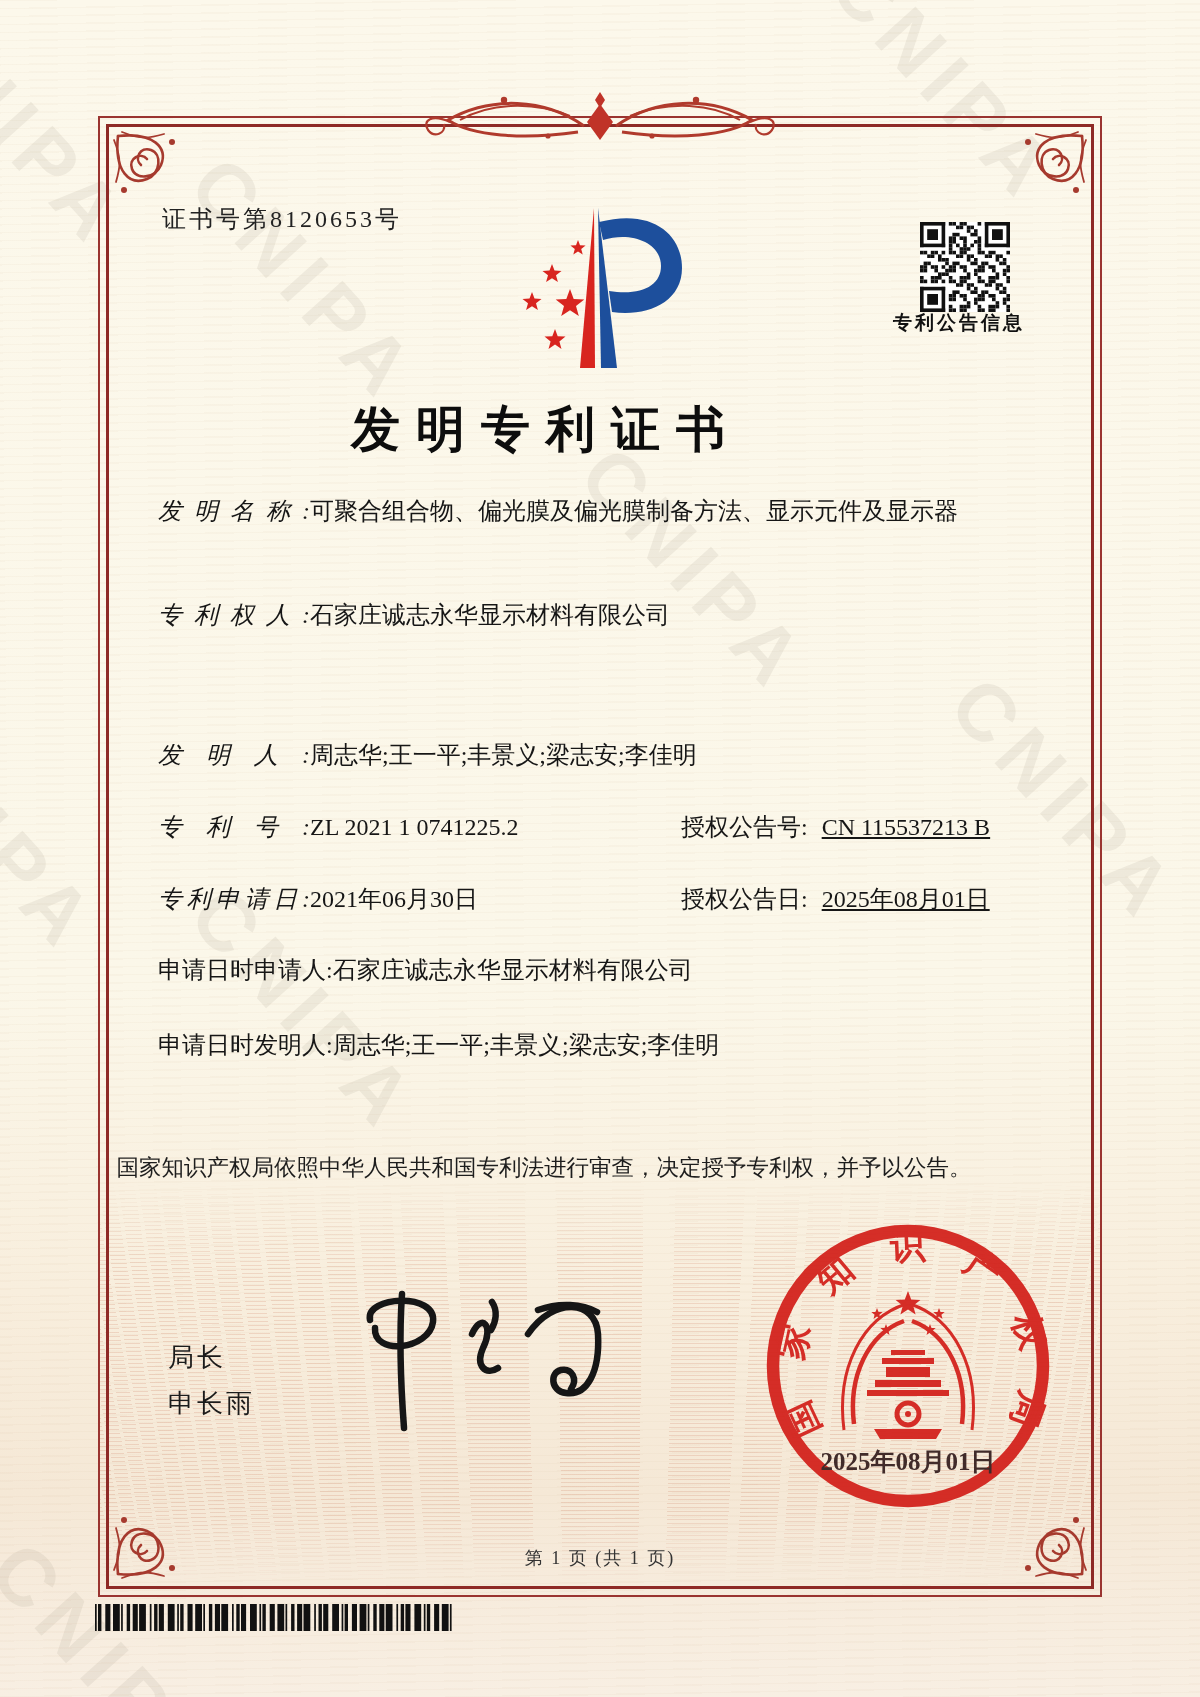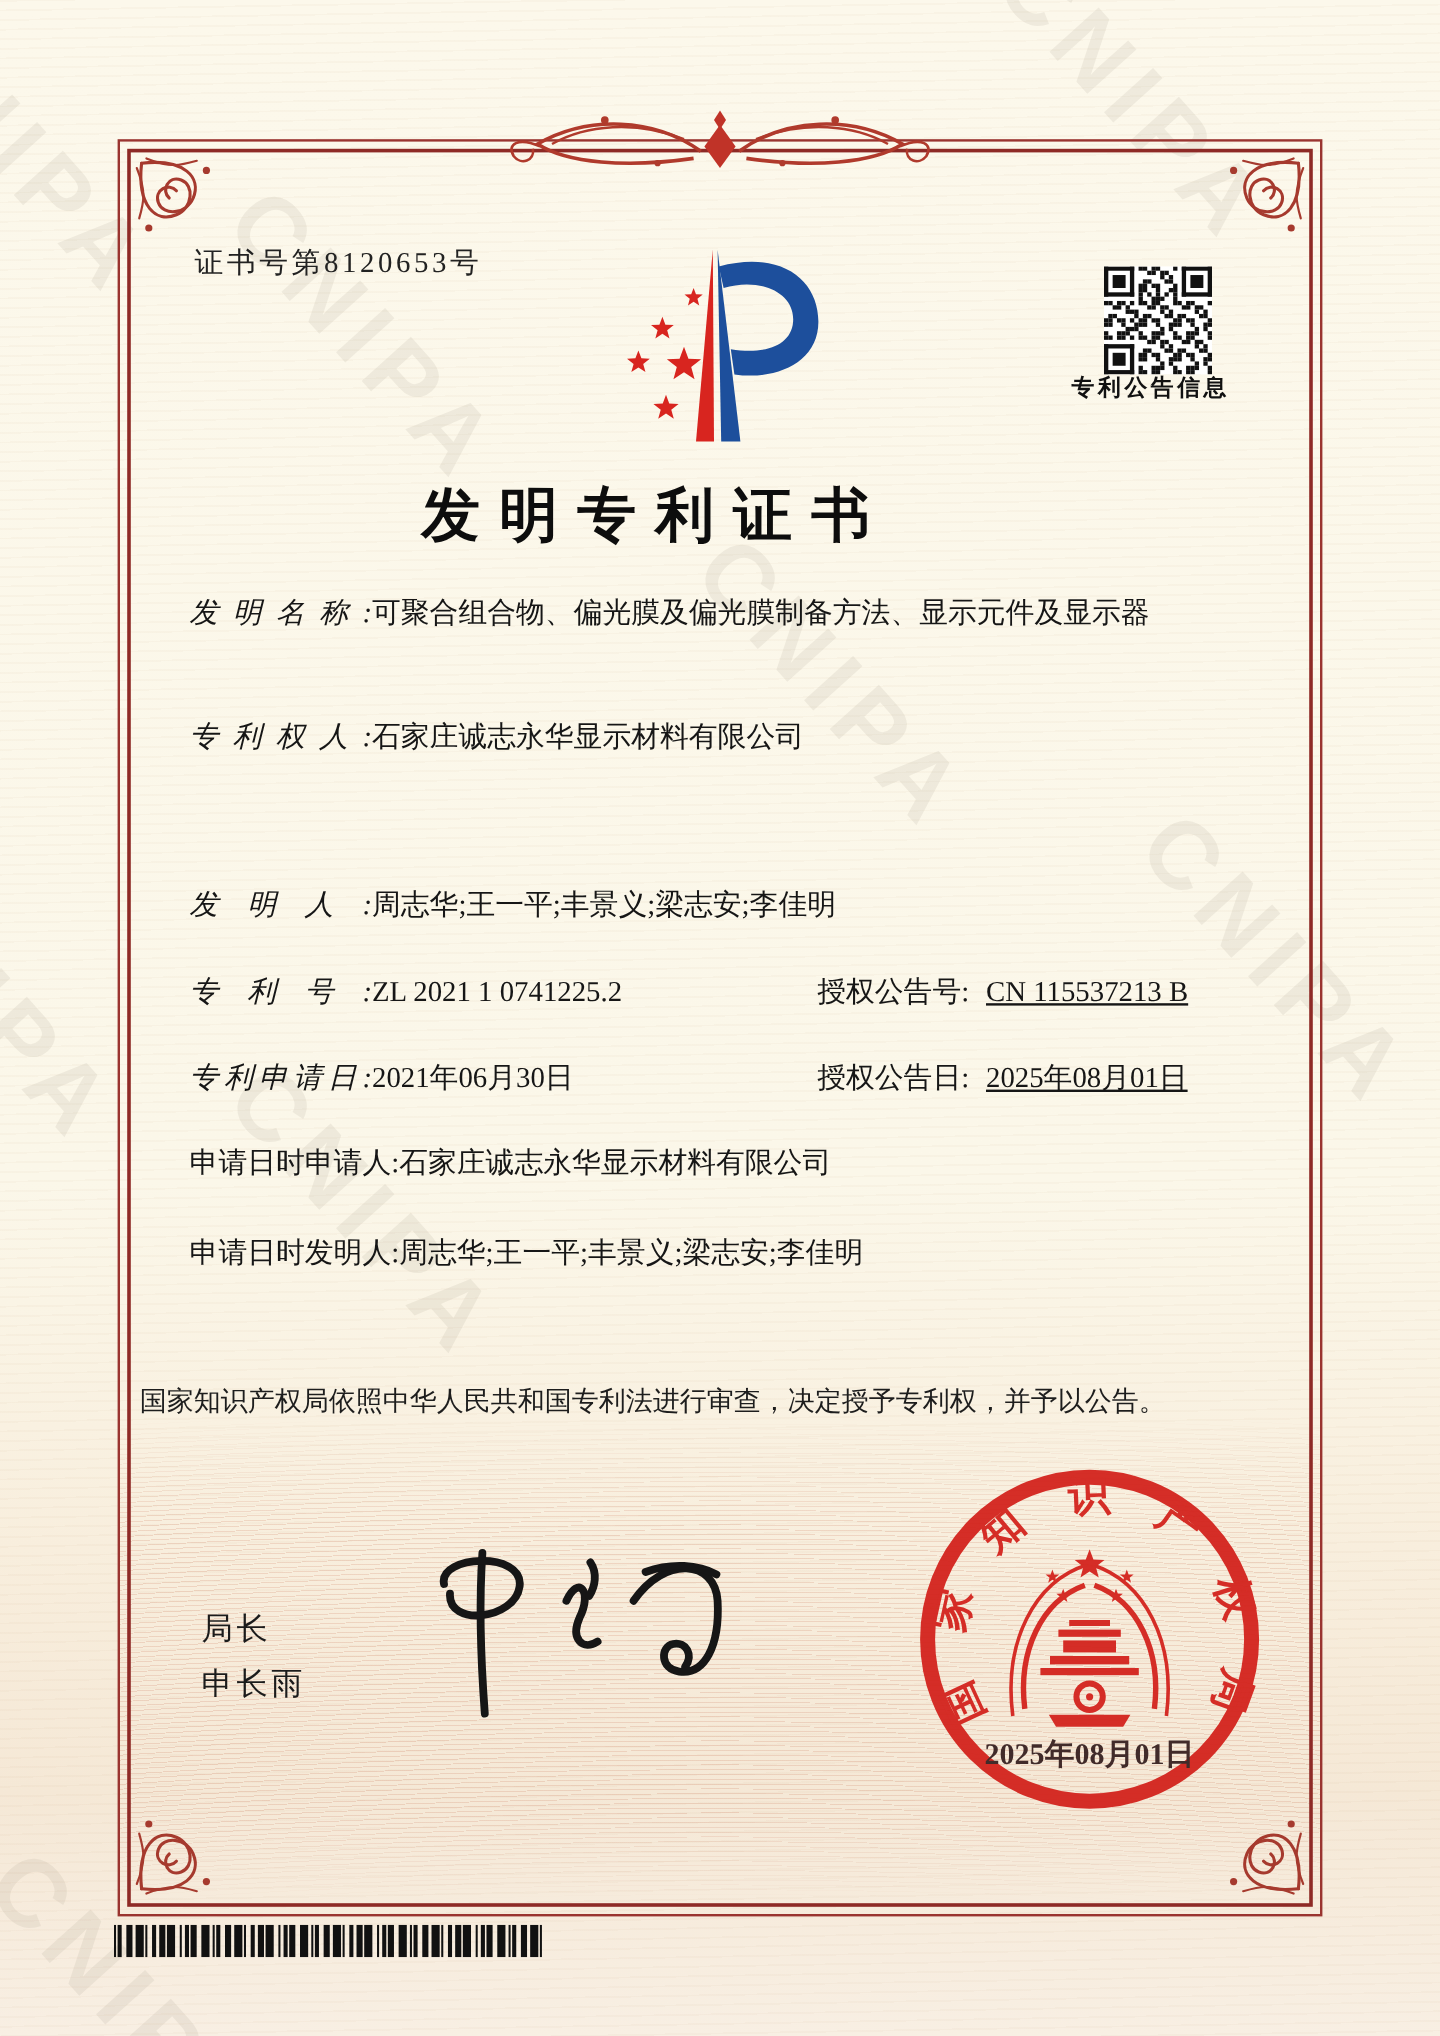--- a/index.html
+++ b/index.html
@@ -403,20 +403,21 @@
       <circle cx="150" cy="198" r="11" fill="none" stroke="#d3221c" stroke-width="5"></circle>
       <circle cx="150" cy="198" r="3"></circle>
       <path d="M96,208 C90,160 110,118 146,105" fill="none" stroke="#d3221c" stroke-width="4.5"></path>
       <path d="M204,208 C210,160 190,118 154,105" fill="none" stroke="#d3221c" stroke-width="4.5"></path>
       <path d="M86,214 C78,152 104,102 148,88" fill="none" stroke="#d3221c" stroke-width="3"></path>
       <path d="M214,214 C222,152 196,102 152,88" fill="none" stroke="#d3221c" stroke-width="3"></path>
     </g>
     <text x="150" y="254" font-size="25" font-weight="bold" text-anchor="middle" fill="#362020" font-family="'Liberation Serif',serif">2025年08月01日</text>
   </svg>
 
+  <div class="footer">第 1 页 (共 1 页)</div>
 
   <svg class="abs" id="barcode" style="left:95px;top:1604px" width="362" height="27" viewBox="0 0 362 27">
       <rect x="0.0" y="0" width="1.7" height="27" fill="#111"></rect>
       <rect x="3.0" y="0" width="3.4" height="27" fill="#111"></rect>
       <rect x="10.3" y="0" width="5.1" height="27" fill="#111"></rect>
       <rect x="18.0" y="0" width="6.8" height="27" fill="#111"></rect>
       <rect x="26.1" y="0" width="1.7" height="27" fill="#111"></rect>
       <rect x="31.7" y="0" width="3.4" height="27" fill="#111"></rect>
       <rect x="37.7" y="0" width="5.1" height="27" fill="#111"></rect>
       <rect x="44.1" y="0" width="6.8" height="27" fill="#111"></rect>

